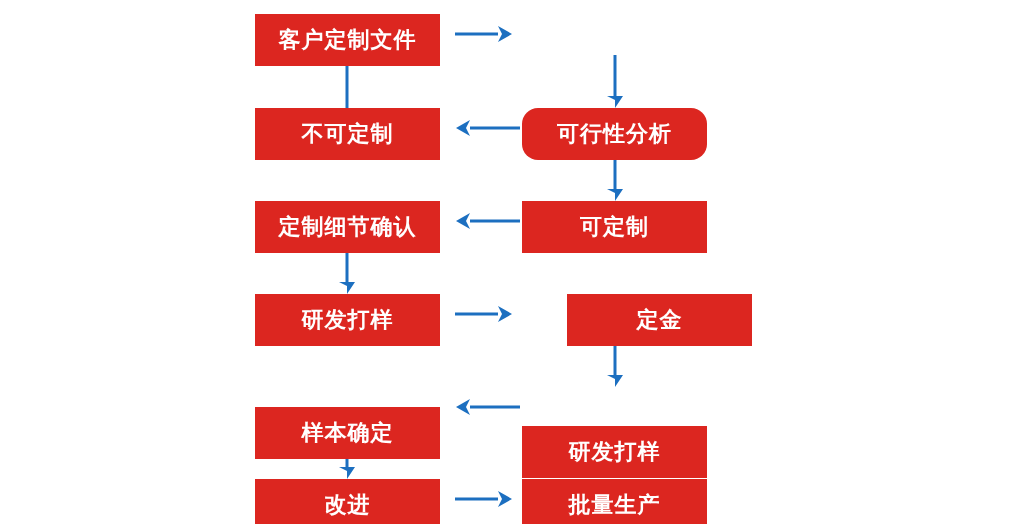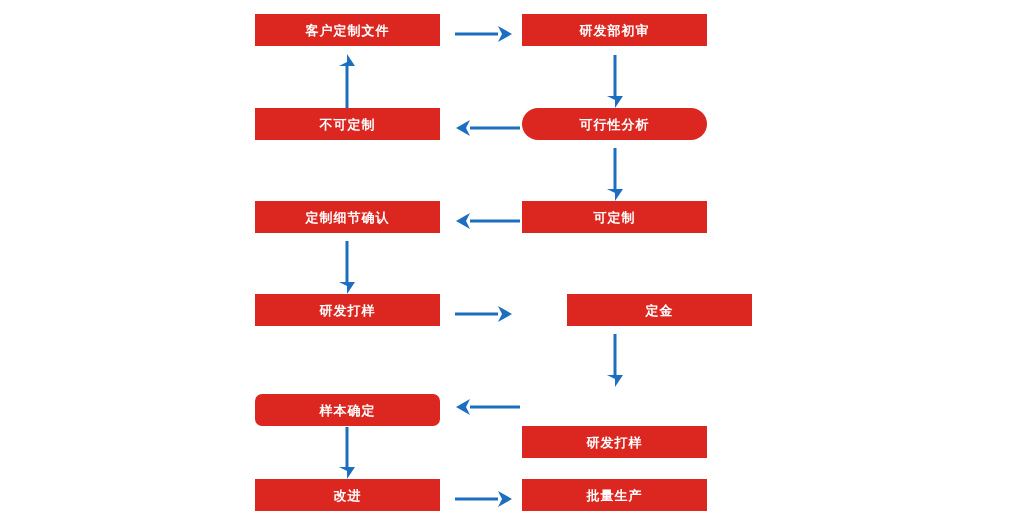--- a/index.html
+++ b/index.html
@@ -14,27 +14,27 @@
   #canvas {
     position: relative;
     width: 1010px;
     height: 524px;
     background: #ffffff;
     overflow: hidden;
   }
   .node {
     position: absolute;
     width: 185px;
-    height: 32px;
+    height: 52px;
     background: #dc2620;
     color: #ffffff;
     display: flex;
     align-items: center;
     justify-content: center;
-    font-size: 13px;
+    font-size: 22px;
     font-weight: bold;
     letter-spacing: 1px;
     line-height: 1;
     box-sizing: border-box;
     white-space: nowrap;
     user-select: none;
   }
   .edges {
     position: absolute;
     left: 0;
@@ -114,35 +114,34 @@
     </g>
 
     <g>
       <line x1="455" y1="499" x2="498" y2="499"></line>
       <polygon points="498,491 512,499 498,507 502,499"></polygon>
     </g>
   </svg>
 
   <div class="node" style="left:255px; top:14px;">客户定制文件</div>
 
-  <div class="node" style="left:522px; top:14px;">研发部初审</div>
 
   <div class="node" style="left:255px; top:108px;">不可定制</div>
 
   <div class="node" style="left:522px; top:108px;border-radius:16px;">可行性分析</div>
 
   <div class="node" style="left:255px; top:201px;">定制细节确认</div>
 
   <div class="node" style="left:522px; top:201px;">可定制</div>
 
   <div class="node" style="left:255px; top:294px;">研发打样</div>
 
   <div class="node" style="left:522px; top:294px;margin-left:45px;">定金</div>
 
-  <div class="node" style="left:255px; top:394px;border-radius:7px;">样本确定</div>
+  <div class="node" style="left:255px; top:407px;">样本确定</div>
 
   <div class="node" style="left:522px; top:387px;margin-top:39px;">研发打样</div>
 
   <div class="node" style="left:255px; top:479px;">改进</div>
 
   <div class="node" style="left:522px; top:479px;">批量生产</div>
 
 </div>
 
 </body></html>

